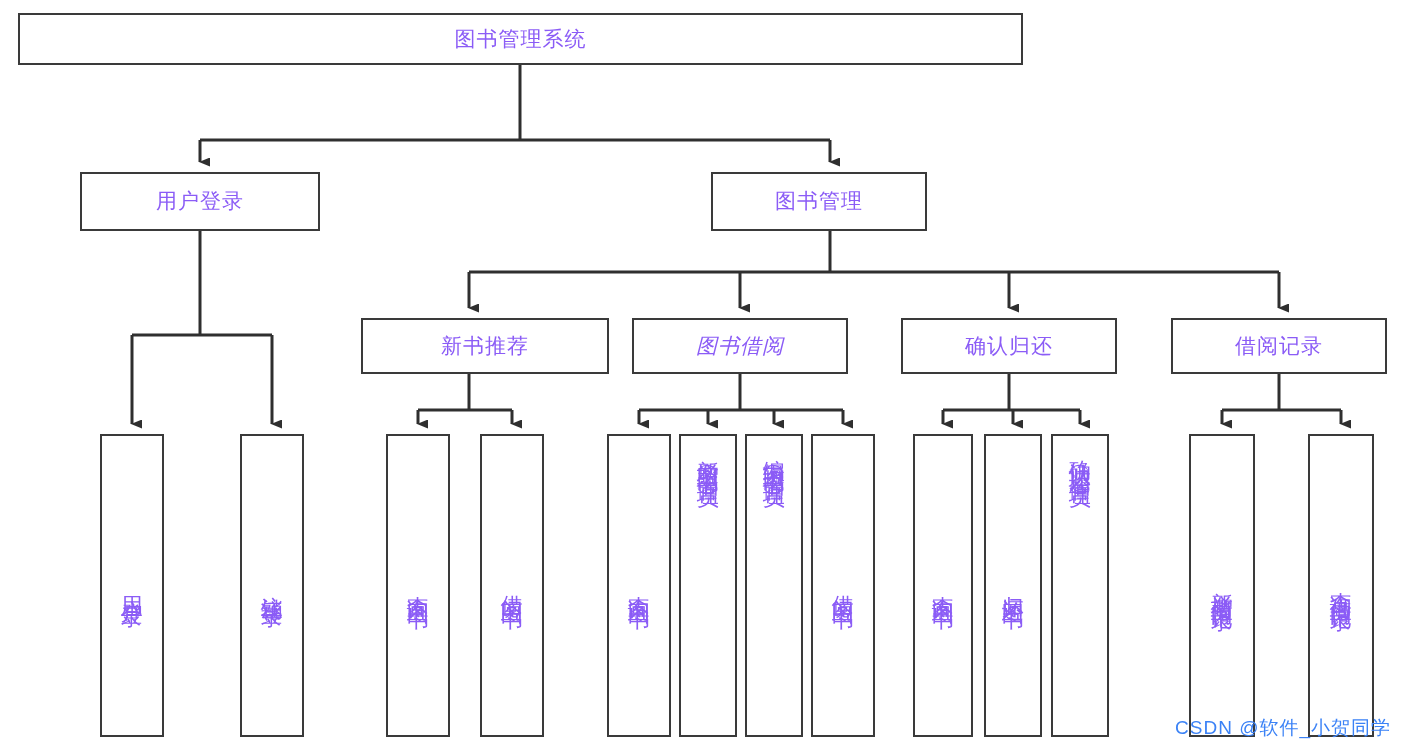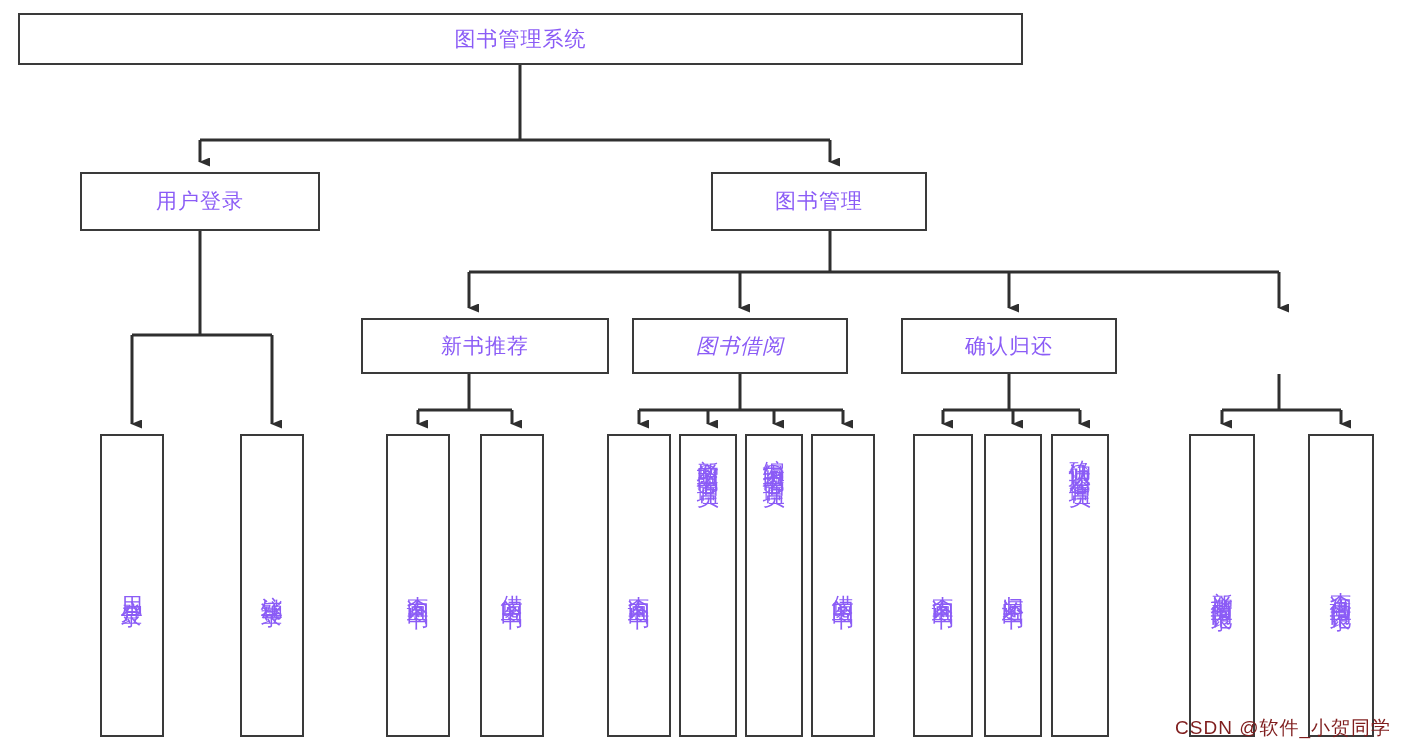--- a/index.html
+++ b/index.html
@@ -59,21 +59,21 @@
     top: 0;
     width: 1405px;
     height: 747px;
     pointer-events: none;
   }
   .watermark {
     position: absolute;
     right: 14px;
     bottom: 6px;
     font-size: 19px;
-    color: #7f1d1d;
+    color: #3b82f6;
     letter-spacing: 1px;
     white-space: nowrap;
     user-select: none;
     text-align: center;
   }
 </style>
 </head>
 <body>
 
 <div id="diagram-root">
@@ -142,20 +142,23 @@
 
   <div class="node-box" style="left:361px; top:318px; width:248px; height:56px;">
     <span class="node-label">新书推荐</span>
   </div>
   <div class="node-box" style="left:632px; top:318px; width:216px; height:56px;font-style:italic;">
     <span class="node-label">图书借阅</span>
   </div>
   <div class="node-box" style="left:901px; top:318px; width:216px; height:56px;">
     <span class="node-label">确认归还</span>
   </div>
+  <div class="node-box" style="left:1171px; top:318px; width:216px; height:56px;">
+    <span class="node-label">借阅记录</span>
+  </div>
 
   <div class="node-box vertical centered" style="left:100px; top:434px; width:64px; height:303px;">
     <span class="node-label">用户登录</span>
   </div>
   <div class="node-box vertical centered" style="left:240px; top:434px; width:64px; height:303px;">
     <span class="node-label">注销登录</span>
   </div>
   <div class="node-box vertical centered" style="left:386px; top:434px; width:64px; height:303px;">
     <span class="node-label">查询图书</span>
   </div>

